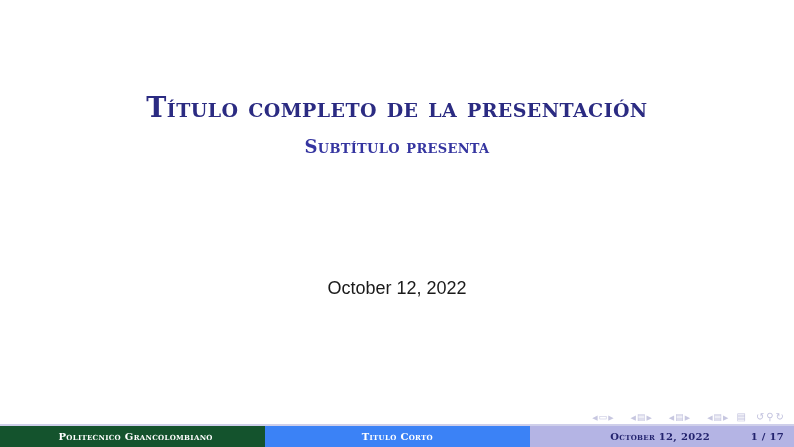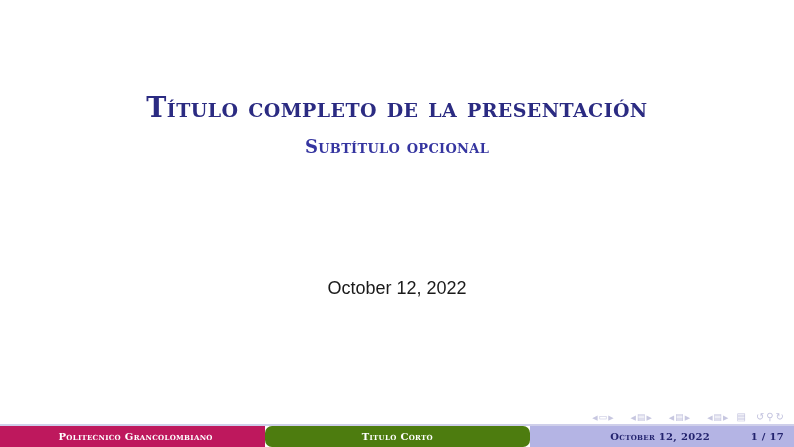--- a/index.html
+++ b/index.html
@@ -141,31 +141,30 @@
     align-items: center;
     font-family: "DejaVu Serif", "Liberation Serif", serif;
     font-variant: small-caps;
     font-weight: bold;
     font-size: 10px;
     letter-spacing: 0.3px;
     box-sizing: border-box;
   }
   .fseg-institute {
     width: 33.4%;
-    background: #be185d;
+    background: #14532d;
     color: #ffffff;
     justify-content: center;
     padding-left: 6px;
   }
   .fseg-shorttitle {
     width: 33.3%;
-    background: #4d7c0f;
+    background: #3b82f6;
     color: #ffffff;
     justify-content: center;
-    border-radius: 7px;
   }
   .fseg-meta {
     width: 33.3%;
     background: #b4b4e4;
     color: #23236e;
     justify-content: flex-end;
     padding-right: 10px;
     gap: 40px;
   }
   .fseg-meta .pagenum {
@@ -174,21 +173,21 @@
     font-variant: normal;
   }
 </style>
 </head>
 <body>
 
 <div class="slide">
 
   <div class="titleblock">
     <div class="maintitle">Título completo de la presentación</div>
-    <div class="subtitle">Subtítulo opcional</div>
+    <div class="subtitle">Subtítulo presenta</div>
   </div>
 
 
   <div class="eventblock">
     <div>October 12, 2022</div>
   </div>
 
   <div class="navsymbols">
     <span class="navgroup">
       <span class="arrow">◀</span>

